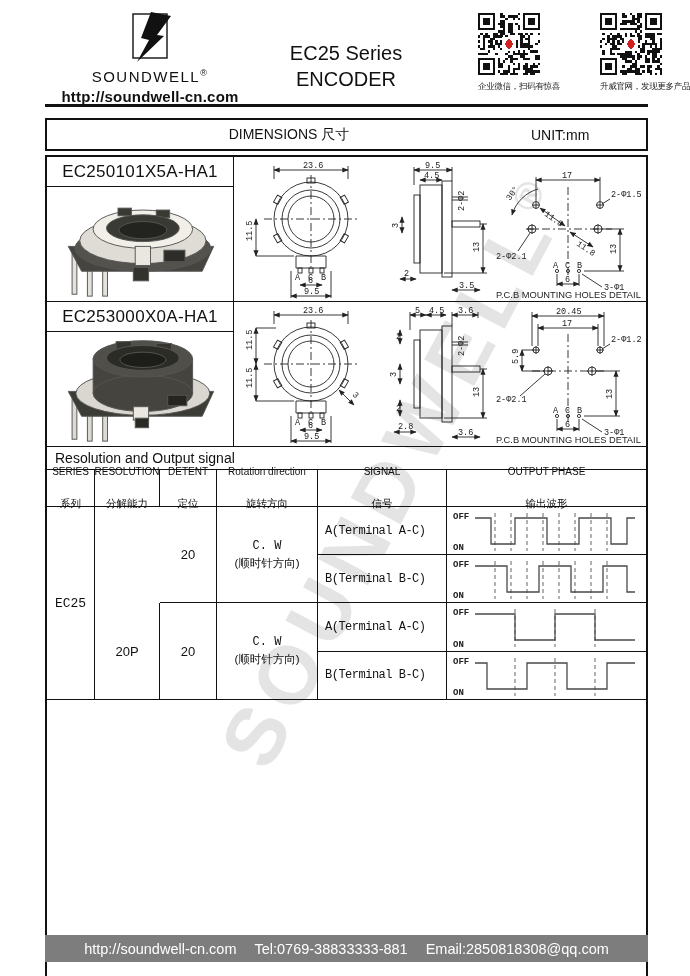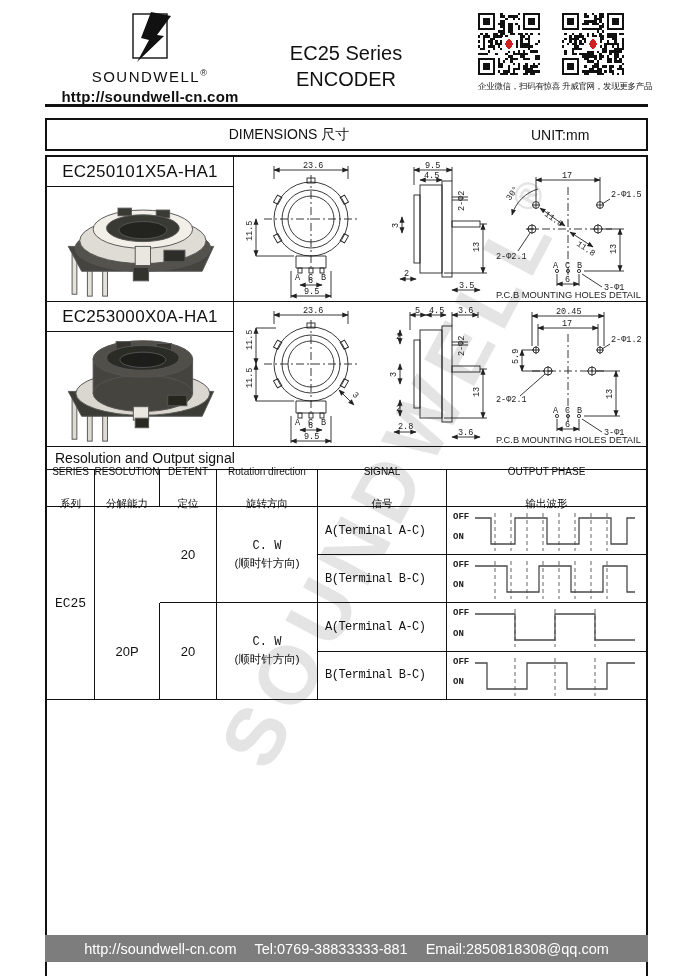--- a/index.html
+++ b/index.html
@@ -58,21 +58,21 @@
   .stack{align-items:stretch;justify-content:space-between;padding:0}
   .sigrow{flex:1;display:flex;align-items:center;padding-left:7px;
     font-family:"Liberation Mono","DejaVu Sans Mono",monospace;font-size:12px;letter-spacing:-.5px}
   .sigrow.first{border-bottom:1px solid #111;box-sizing:border-box}
   .waveblock{flex:1;position:relative}
   .waveblock.first{border-bottom:1px solid #111;box-sizing:border-box}
   .waveblock svg{position:absolute;left:0;top:0}
   .wl{position:absolute;left:6px;font-family:"Liberation Mono","DejaVu Sans Mono",monospace;
     font-size:9px;font-weight:bold;color:#222;z-index:2}
   .wl.off{top:5px}
-  .wl.on{bottom:12px}
+  .wl.on{bottom:1px}
   .filler{flex:1}
   
   .footer-bar{left:45px;top:935px;width:603px;height:27px;background:#7d7d7d;color:#fff;
     display:flex;align-items:center;justify-content:center;gap:18px;font-size:14.5px}
 </style>
 </head>
 <body>
 
 <svg width="0" height="0" style="position:absolute" aria-hidden="true">
   <defs>
@@ -311,21 +311,21 @@
       <rect x="19" y="1" width="5" height="5" fill="#fff"></rect>
       <rect x="20" y="2" width="3" height="3" fill="#111"></rect>
       <rect x="0" y="18" width="7" height="7" fill="#111"></rect>
       <rect x="1" y="19" width="5" height="5" fill="#fff"></rect>
       <rect x="2" y="20" width="3" height="3" fill="#111"></rect>
       <rect x="9.5" y="9.5" width="6" height="6" fill="#fff"></rect>
       <path d="M12.5,10.2 L14.4,12.5 L12.5,14.8 L10.6,12.5 Z" fill="#d02020"></path>
     </svg>
   <div class="cap">企业微信，扫码有惊喜</div>
 </div>
-<div class="abs layer qr-col" style="left:562px">
+<div class="abs layer qr-col" style="left:600px">
   <svg width="62" height="62" viewBox="0 0 25 25" shape-rendering="crispEdges">
       <rect x="9" y="0" width="1" height="1" fill="#111"></rect>
       <rect x="12" y="0" width="1" height="1" fill="#111"></rect>
       <rect x="15" y="0" width="1" height="1" fill="#111"></rect>
       <rect x="16" y="0" width="1" height="1" fill="#111"></rect>
       <rect x="9" y="1" width="1" height="1" fill="#111"></rect>
       <rect x="10" y="1" width="1" height="1" fill="#111"></rect>
       <rect x="13" y="1" width="1" height="1" fill="#111"></rect>
       <rect x="15" y="1" width="1" height="1" fill="#111"></rect>
       <rect x="16" y="1" width="1" height="1" fill="#111"></rect>

